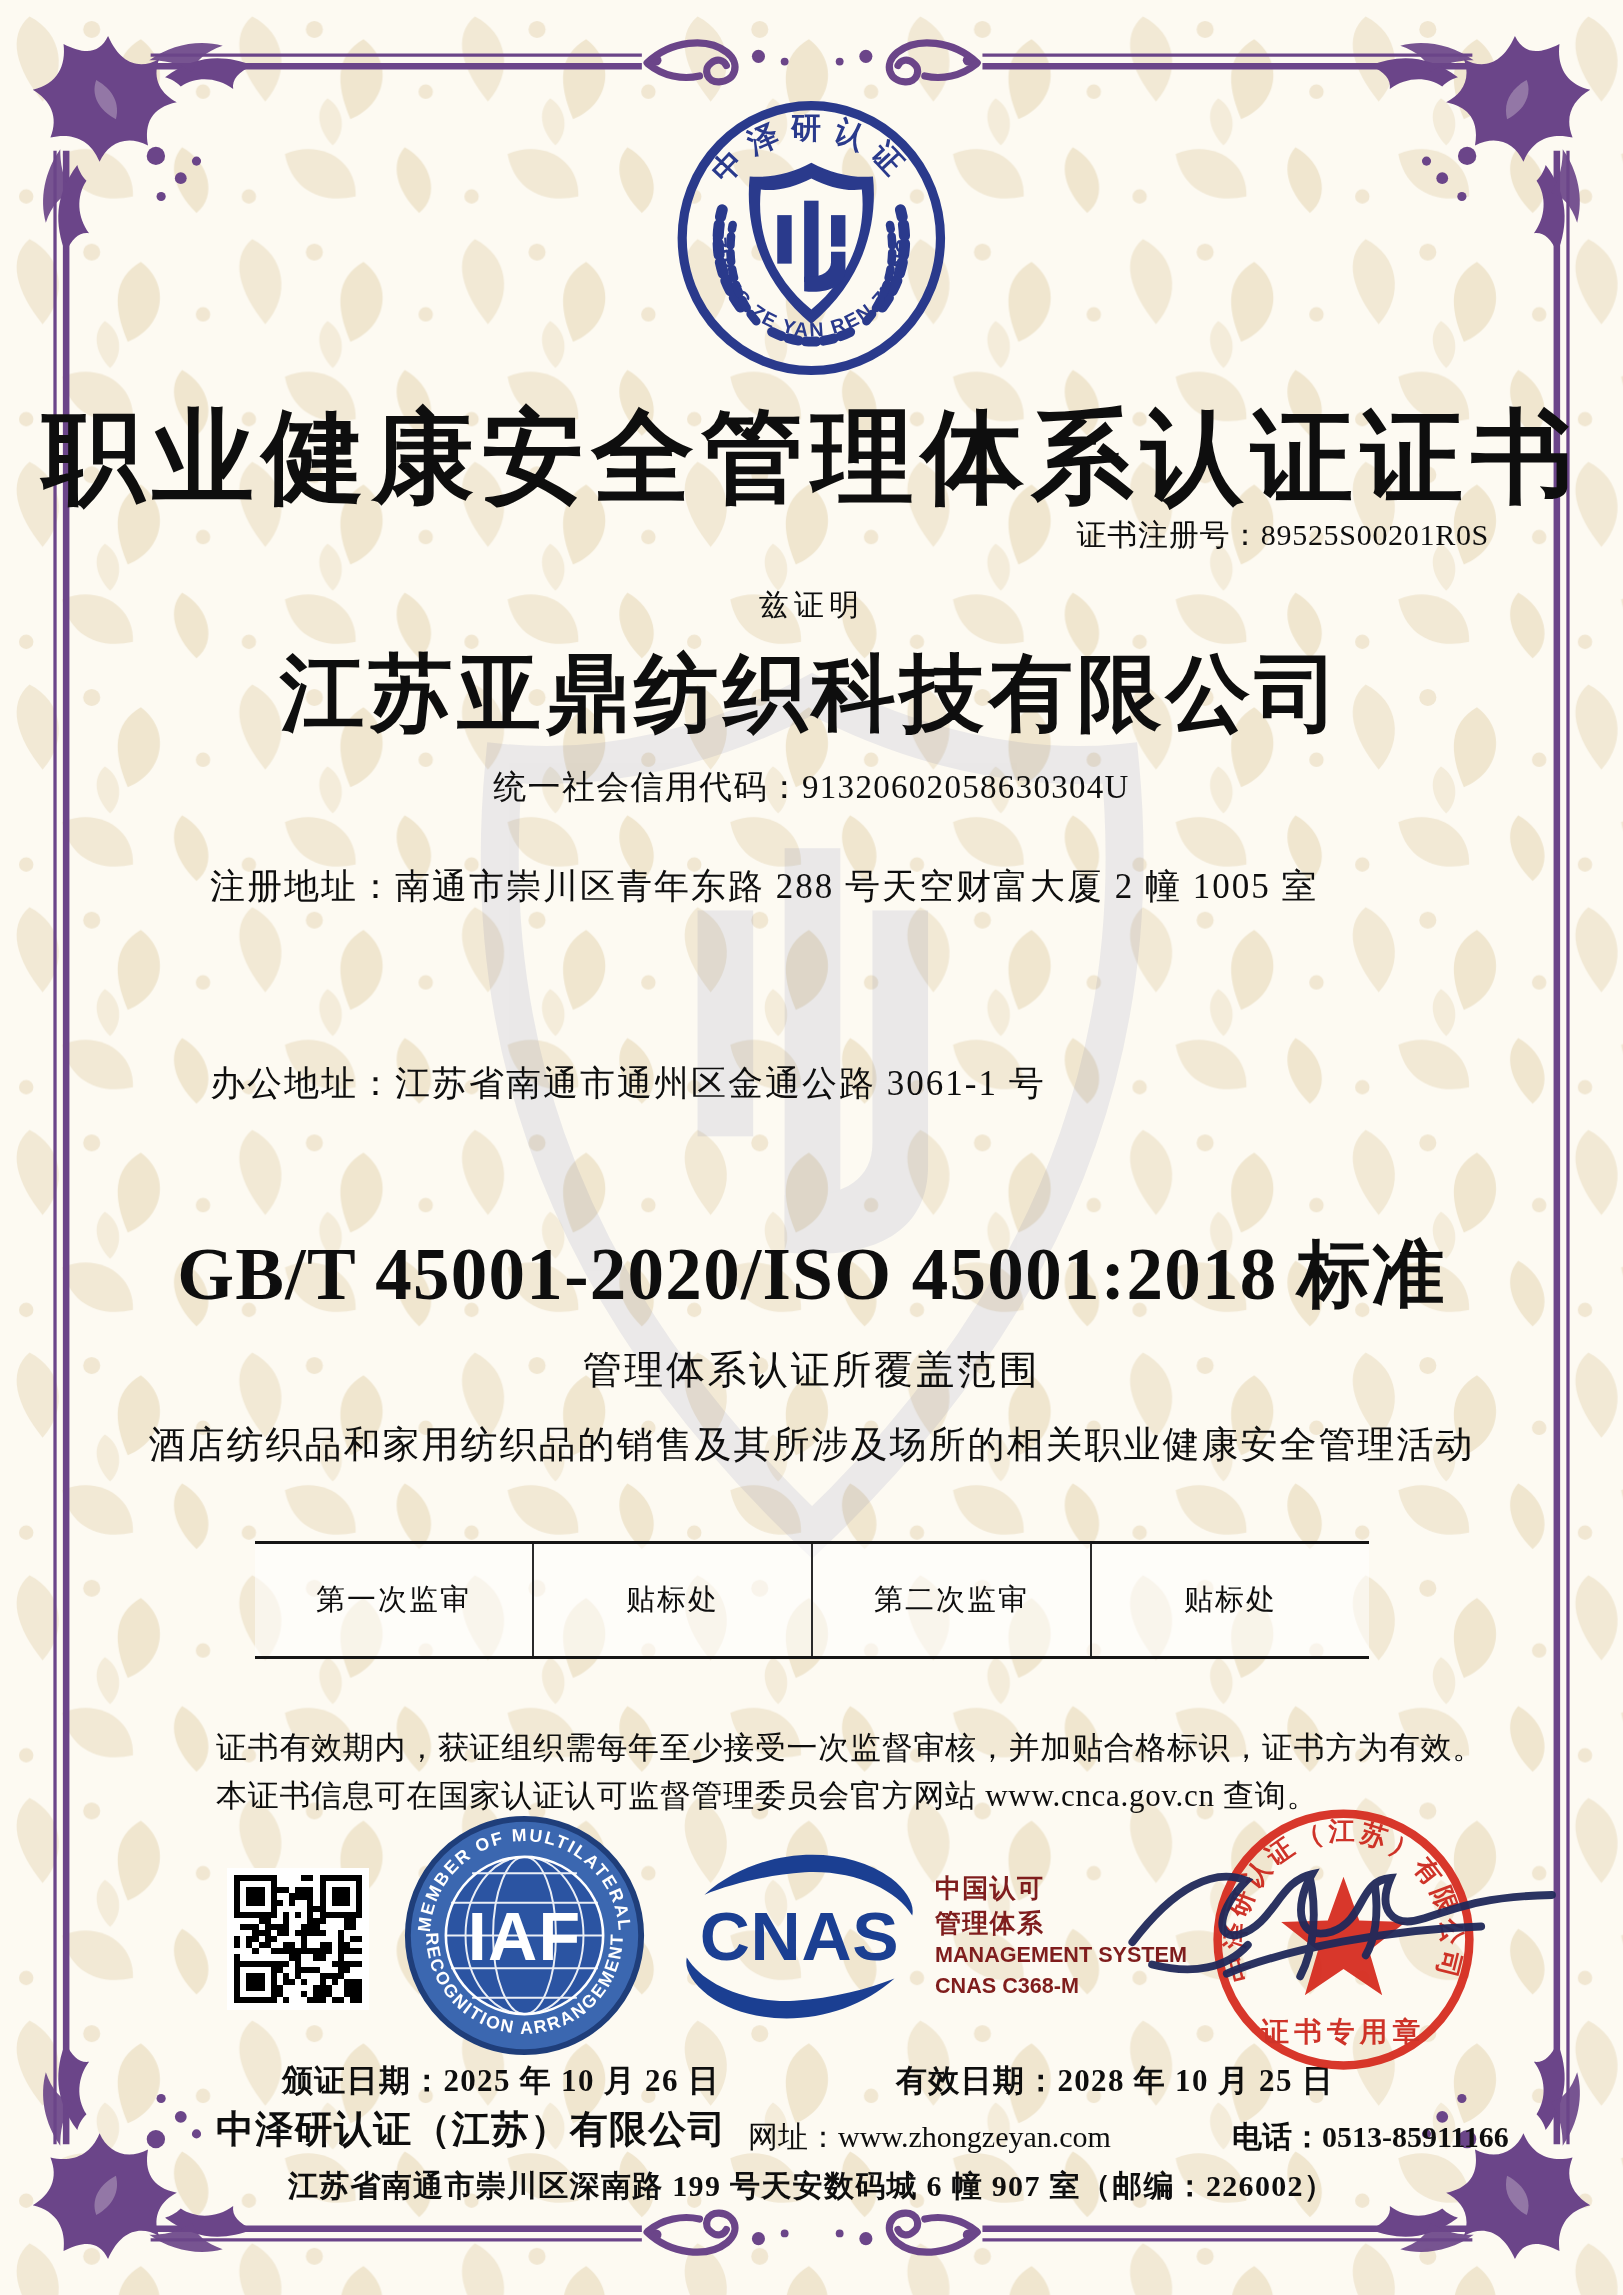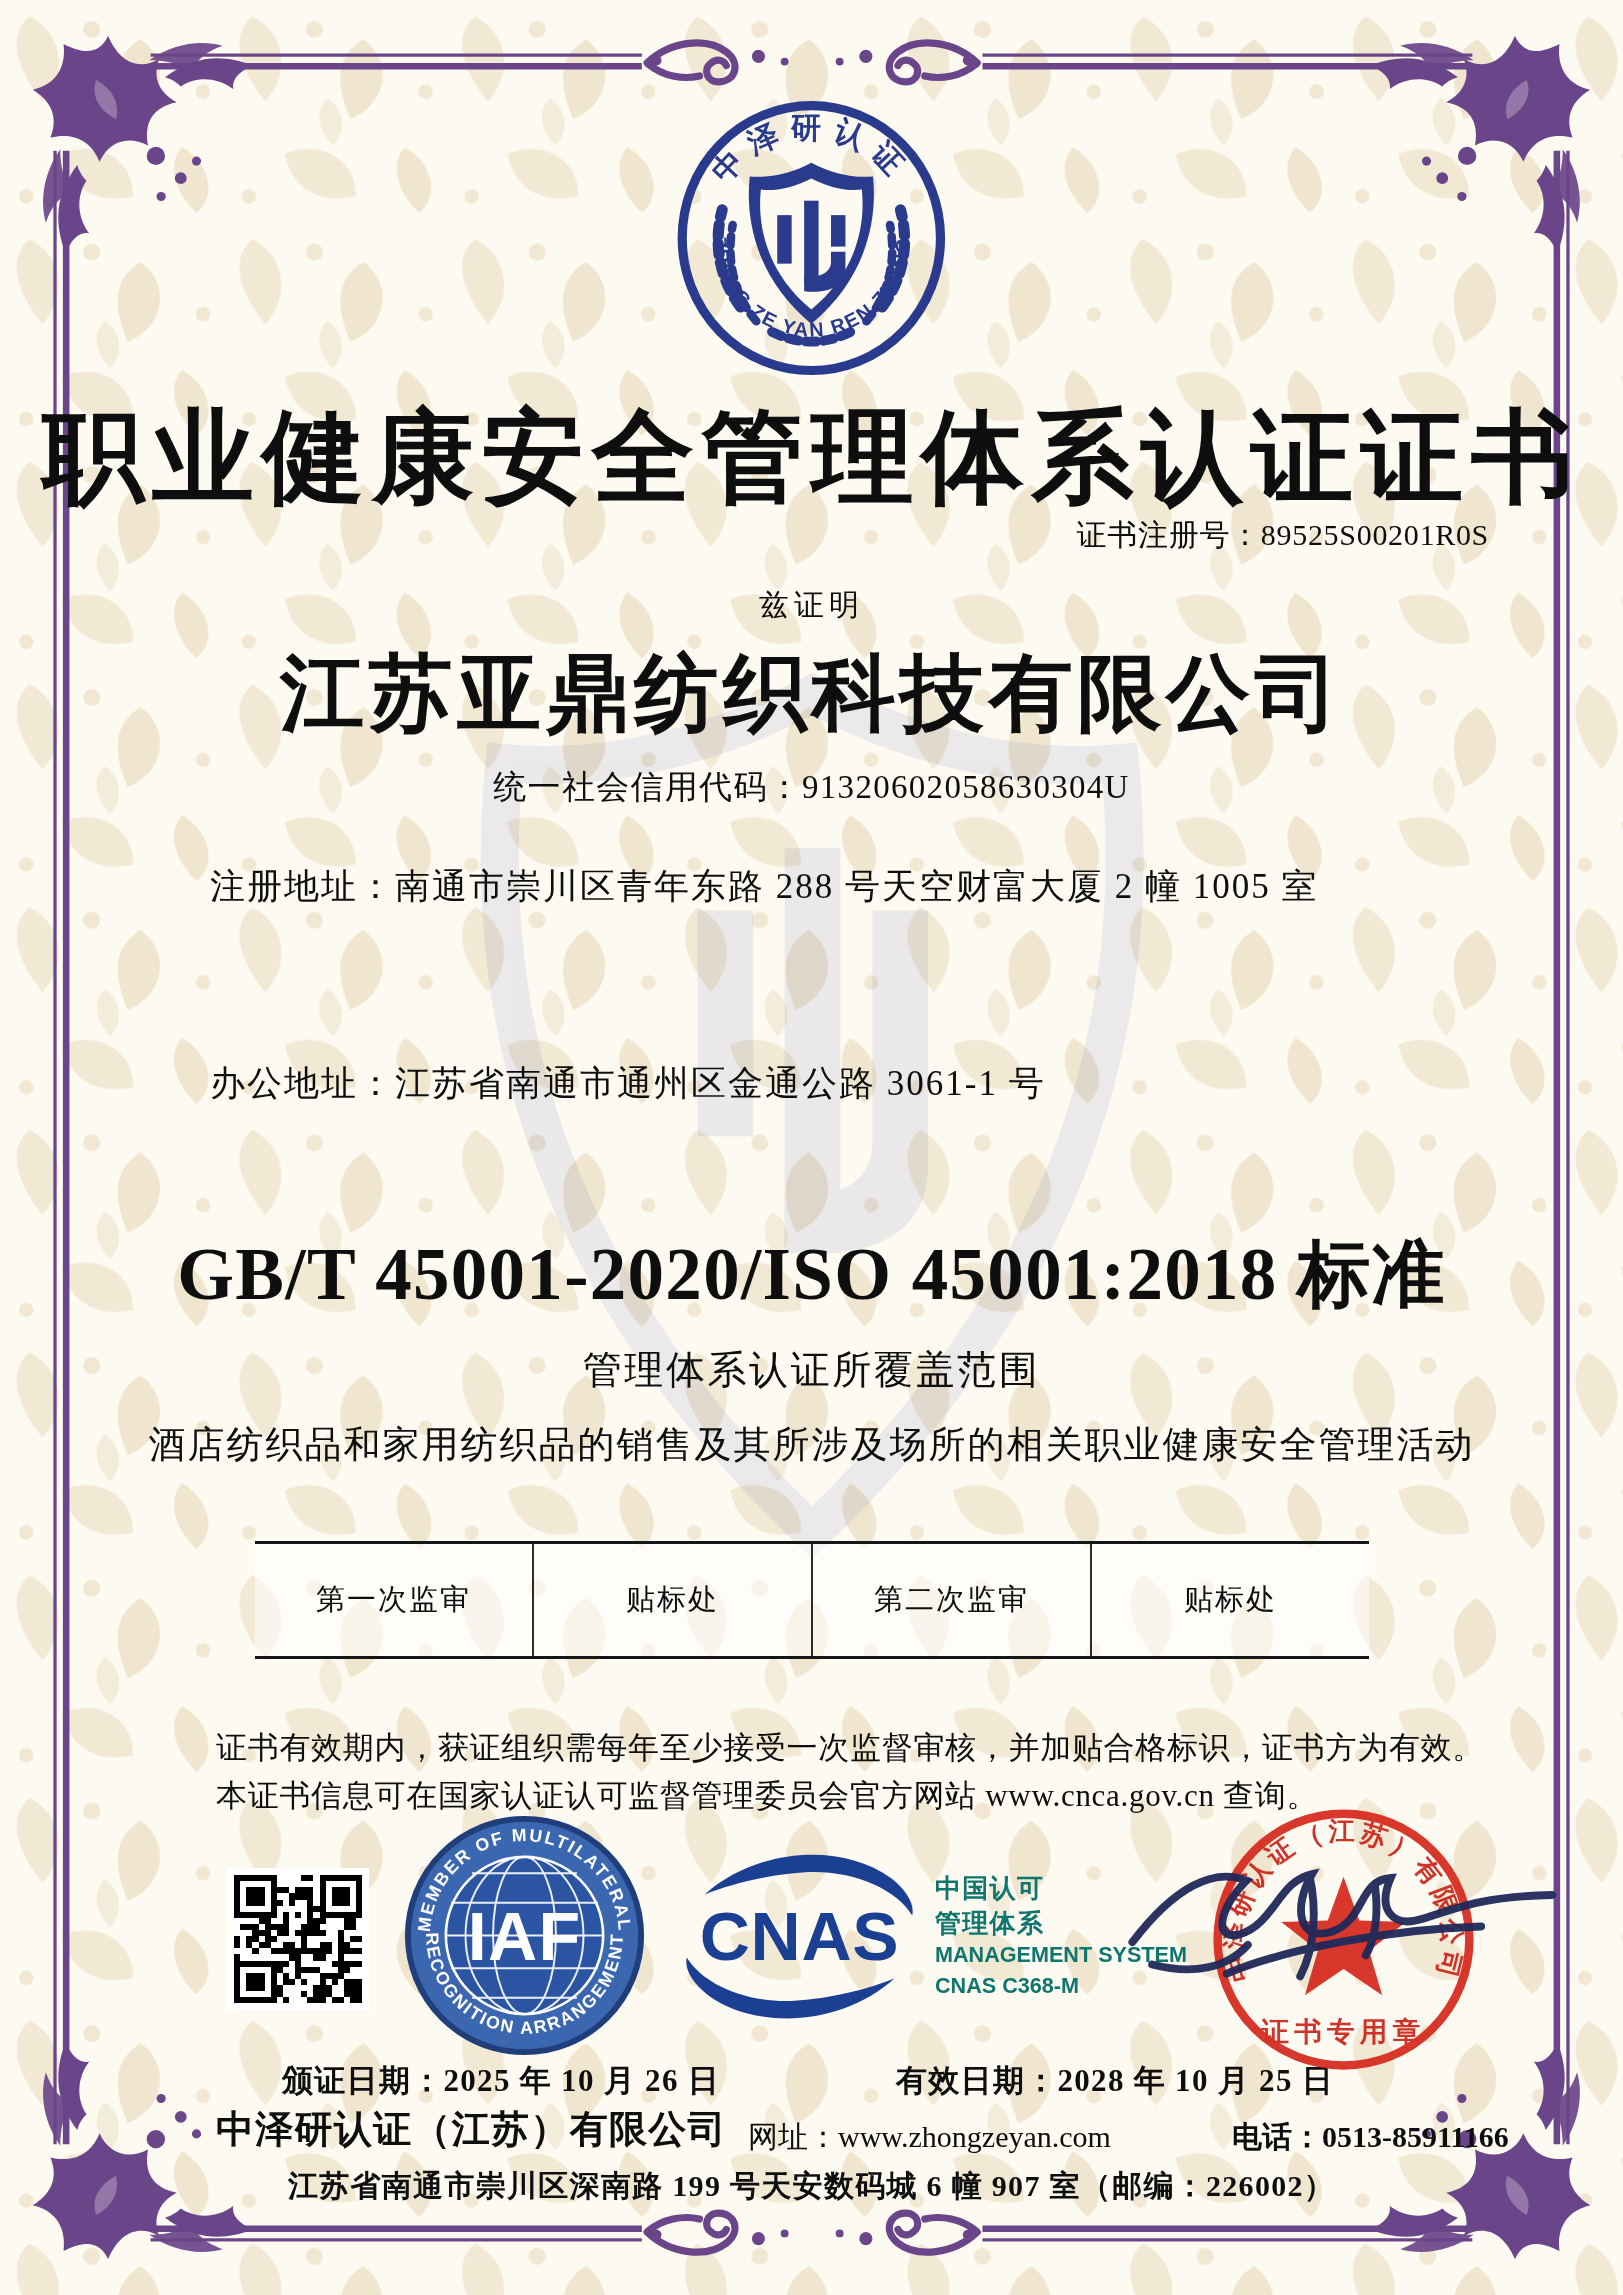--- a/index.html
+++ b/index.html
@@ -49,21 +49,21 @@
 
   .qr{
     left:227px;top:1868px;width:128px;height:128px;
     background:#fff;padding:7.2px;
     display:grid;grid-template-columns:repeat(21,1fr);grid-template-rows:repeat(21,1fr);
     z-index:2;
   }
   .qr i{display:block;}
   .qr i.b{background:#000;}
 
-  .cnas-line{left:935px;color:#0f766e;white-space:nowrap;}
+  .cnas-line{left:935px;color:#7f1d1d;white-space:nowrap;}
   .cnas-zh{font-size:26px;font-weight:bold;letter-spacing:1.3px;}
   .cnas-en{font-size:21.6px;font-weight:bold;font-family:"Liberation Sans","DejaVu Sans",sans-serif;}
   .cl0{top:1871px;} .cl1{top:1906px;text-align:center;} .cl2{top:1942px;} .cl3{top:1973px;}
 
   .dateline{top:2060px;font-size:31px;font-weight:bold;letter-spacing:1.3px;white-space:nowrap;}
   .d-issue{left:282px;} .d-valid{left:896px;}
   .issuer-name{left:216px;top:2104px;font-size:38px;font-weight:bold;letter-spacing:1.3px;white-space:nowrap;}
   .issuer-web{left:740px;top:2117px;font-size:30px;font-weight:normal;white-space:nowrap;margin-left:8px;}
   .issuer-tel{left:1232px;top:2117px;font-size:30px;font-weight:bold;white-space:nowrap;}
   .footer-addr{top:2166px;font-size:30px;font-weight:600;letter-spacing:1.3px;}

